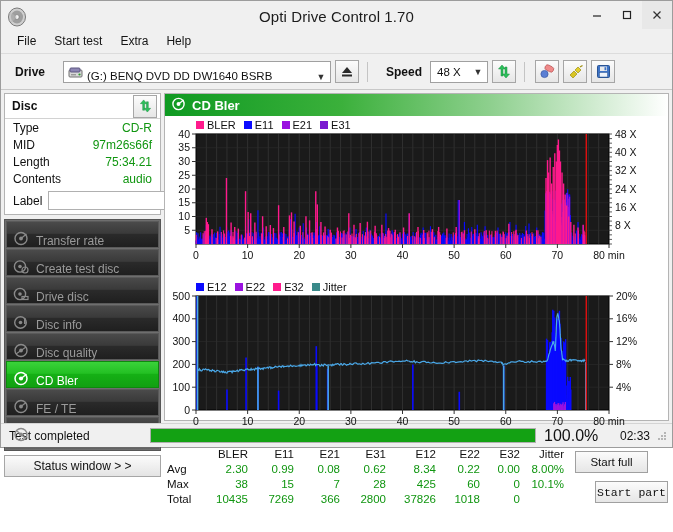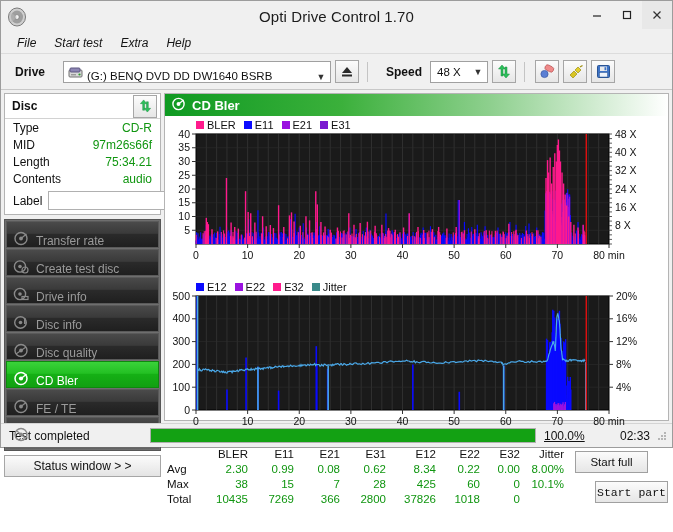--- a/index.html
+++ b/index.html
@@ -49,26 +49,25 @@
     display: flex; align-items: center; justify-content: center;
     font-size: 13px; color: #222;
     position: relative; z-index: 2;
   }
   #win-controls { margin-left: auto; display: flex; align-items: flex-start; height: 100%; }
   #win-close { background: #e8e8e8; }
 
   
   #menubar {
     height: 22px;
-    display: flex; align-items: center;
+    display: flex; align-items: flex-start;
     padding-left: 7px;
     border-bottom: 1px solid #dcdcdc;
     background: #f0f0f0;
     flex: 0 0 auto;
-    font-style: italic;
   }
   .menu-item {
     padding: 2px 9px;
     font-size: 12px;
     color: #151515;
   }
 
   
   #toolbar {
     height: 36px;
@@ -252,21 +251,21 @@
     display:flex; align-items:center;
     padding: 0 4px;
   }
   #status-text { width: 145px; font-size: 12px; color:#111; padding-left:4px; }
   #progress-outer {
     flex: 1 1 auto; height: 15px;
     background:#fff; border:1px solid #b0b0b0;
     position:relative; overflow:hidden;
   }
   #progress-fill { height:100%; background:#13a113; width: 100%; }
-  #progress-pct { width: 62px; text-align:left; padding-left:8px; font-size:12px; color:#111;text-decoration:underline; }
+  #progress-pct { width: 62px; text-align:left; padding-left:8px; font-size:16px; color:#111; }
   #elapsed { width: 58px; text-align:right; font-size:12px; color:#111; padding-right: 6px; }
   #grip { width: 12px; height: 12px; position: relative; }
 </style>
 </head>
 <body>
 
 <div id="app">
 
   <div id="titlebar">
     <div id="app-icon">
@@ -426,21 +425,21 @@
           <span class="nav-label">Create test disc</span>
         </div>
         <div class="nav-item">
           <span class="nav-ico">
             <svg width="16" height="15" viewBox="0 0 16 15">
                 <circle cx="7" cy="7" r="5.6" fill="none" stroke="#8a8a8a" stroke-width="1.4"></circle>
                 <circle cx="7" cy="7" r="1.8" fill="#8a8a8a"></circle>
                 <rect x="9" y="9.5" width="6" height="3" fill="none" stroke="#8a8a8a" stroke-width="1.2"></rect>
               </svg>
           </span>
-          <span class="nav-label">Drive info</span>
+          <span class="nav-label">Drive disc</span>
         </div>
         <div class="nav-item">
           <span class="nav-ico">
             <svg width="16" height="15" viewBox="0 0 16 15">
                 <circle cx="7.5" cy="7.5" r="5.8" fill="none" stroke="#8a8a8a" stroke-width="1.4"></circle>
                 <circle cx="7.5" cy="7.5" r="1.8" fill="#8a8a8a"></circle>
                 <rect x="11" y="3" width="1.6" height="6" fill="#8a8a8a"></rect>
               </svg>
           </span>
           <span class="nav-label">Disc info</span>

